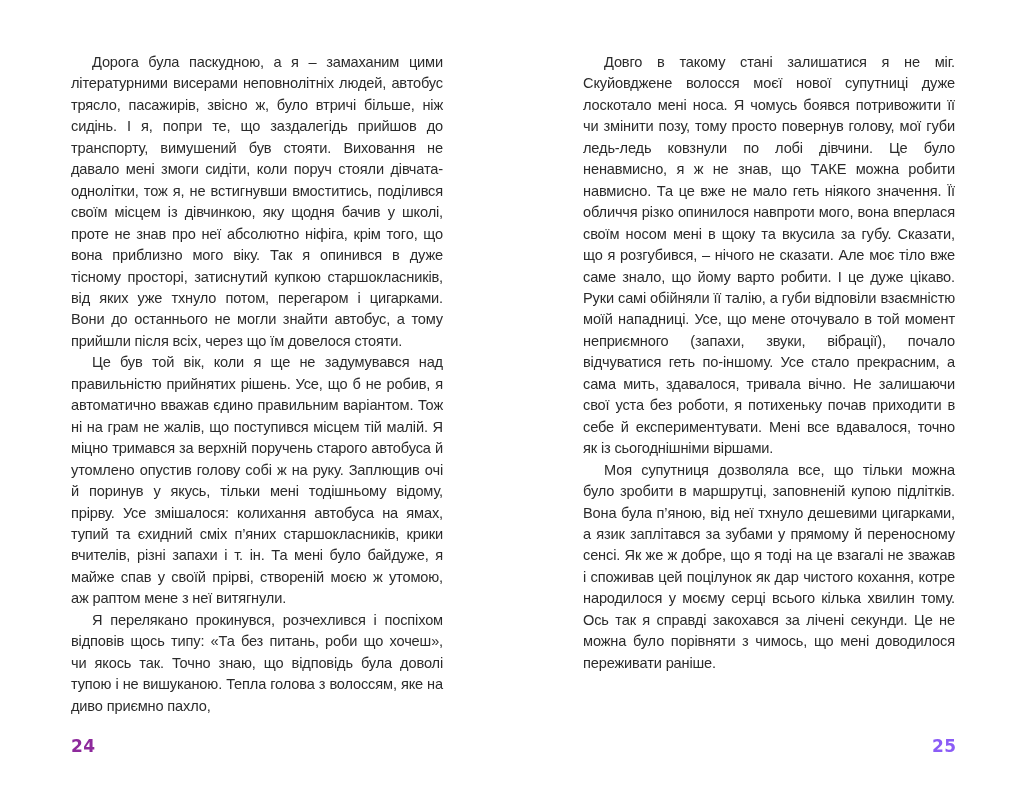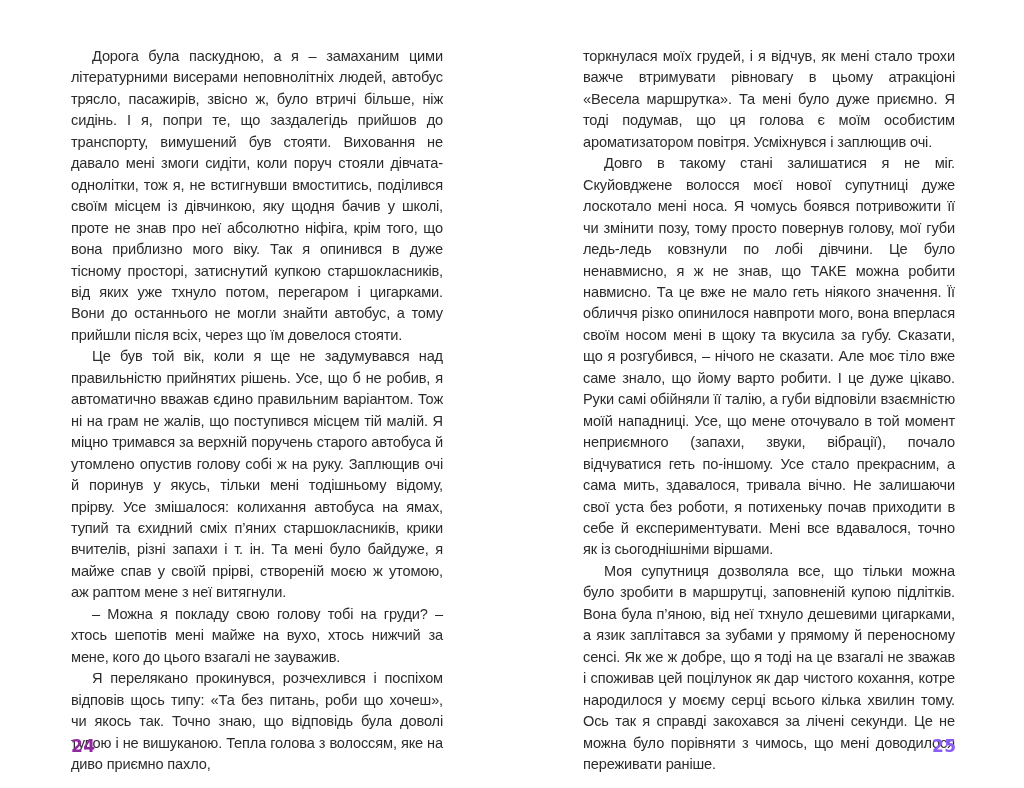--- a/index.html
+++ b/index.html
@@ -10,21 +10,21 @@
     body {
       width: 1024px;
       height: 788px;
       position: relative;
       overflow: hidden;
       font-family: "Liberation Sans", "DejaVu Sans", sans-serif;
       color: #2b2b2b;
     }
     .page {
       position: absolute;
-      top: 46px;
+      top: 52px;
       width: 372px;
       height: 690px;
     }
     .page-left { left: 71px; }
     .page-right { left: 583px; }
     .text {
       font-size: 14.6px;
       line-height: 21.45px;
       text-align: justify;
       hyphens: manual;
@@ -48,26 +48,24 @@
     .page-number.left { left: 71px; }
     .page-number.right { left: 932px; }
   </style>
 </head>
 <body style="color: rgb(43, 43, 43); background: rgb(255, 255, 255);">
 
 <div class="page page-left">
   <div class="text">
     <p>Дорога була паскудною, а я – замаханим цими літературними висерами неповнолітніх людей, автобус трясло, пасажирів, звісно ж, було втричі більше, ніж сидінь. І я, попри те, що заздалегідь прийшов до транспорту, вимушений був стояти. Виховання не давало мені змоги сидіти, коли поруч стояли дівчата-однолітки, тож я, не встигнувши вмоститись, поділився своїм місцем із дівчинкою, яку щодня бачив у школі, проте не знав про неї абсолютно ніфіга, крім того, що вона приблизно мого віку. Так я опинився в дуже тісному просторі, затиснутий купкою старшокласників, від яких уже тхнуло потом, перегаром і цигарками. Вони до останнього не могли знайти автобус, а тому прийшли після всіх, через що їм довелося стояти.</p>
     <p>Це був той вік, коли я ще не задумувався над правильністю прийнятих рішень. Усе, що б не робив, я автоматично вважав єдино правильним варіантом. Тож ні на грам не жалів, що поступився місцем тій малій. Я міцно тримався за верхній поручень старого автобуса й утомлено опустив голову собі ж на руку. Заплющив очі й поринув у якусь, тільки мені тодішньому відому, прірву. Усе змішалося: колихання автобуса на ямах, тупий та єхидний сміх п’яних старшокласників, крики вчителів, різні запахи і т. ін. Та мені було байдуже, я майже спав у своїй прірві, створеній моєю ж утомою, аж раптом мене з неї витягнули.</p>
-    <p>– Можна я покладу свою голову тобі на груди? – хтось шепотів мені майже на вухо, хтось нижчий за мене, кого до цього взагалі не зауважив.</p>
     <p>Я перелякано прокинувся, розчехлився і поспіхом відповів щось типу: «Та без питань, роби що хочеш», чи якось так. Точно знаю, що відповідь була доволі тупою і не вишуканою. Тепла голова з волоссям, яке на диво приємно пахло,</p>
   </div>
 </div>
 <div class="page-number left" style="color: rgb(142, 42, 156);">24</div>
 
 <div class="page page-right">
   <div class="text">
-    <p class="cont">торкнулася моїх грудей, і я відчув, як мені стало трохи важче втримувати рівновагу в цьому атракціоні «Весела маршрутка». Та мені було дуже приємно. Я тоді подумав, що ця голова є моїм особистим ароматизатором повітря. Усміхнувся і заплющив очі.</p>
     <p>Довго в такому стані залишатися я не міг. Скуйовджене волосся моєї нової супутниці дуже лоскотало мені носа. Я чомусь боявся потривожити її чи змінити позу, тому просто повернув голову, мої губи ледь-ледь ковзнули по лобі дівчини. Це було ненавмисно, я ж не знав, що ТАКЕ можна робити навмисно. Та це вже не мало геть ніякого значення. Її обличчя різко опинилося навпроти мого, вона вперлася своїм носом мені в щоку та вкусила за губу. Сказати, що я розгубився, – нічого не сказати. Але моє тіло вже саме знало, що йому варто робити. І це дуже цікаво. Руки самі обійняли її талію, а губи відповіли взаємністю моїй нападниці. Усе, що мене оточувало в той момент неприємного (запахи, звуки, вібрації), почало відчуватися геть по-іншому. Усе стало прекрасним, а сама мить, здавалося, тривала вічно. Не залишаючи свої уста без роботи, я потихеньку почав приходити в себе й експериментувати. Мені все вдавалося, точно як із сьогоднішніми віршами.</p>
     <p>Моя супутниця дозволяла все, що тільки можна було зробити в маршрутці, заповненій купою підлітків. Вона була п’яною, від неї тхнуло дешевими цигарками, а язик заплітався за зубами у прямому й переносному сенсі. Як же ж добре, що я тоді на це взагалі не зважав і споживав цей поцілунок як дар чистого кохання, котре народилося у моєму серці всього кілька хвилин тому. Ось так я справді закохався за лічені секунди. Це не можна було порівняти з чимось, що мені доводилося переживати раніше.</p>
   </div>
 </div>
 <div class="page-number right" style="color: #8b5cf6;">25</div>
 
 </body></html>

